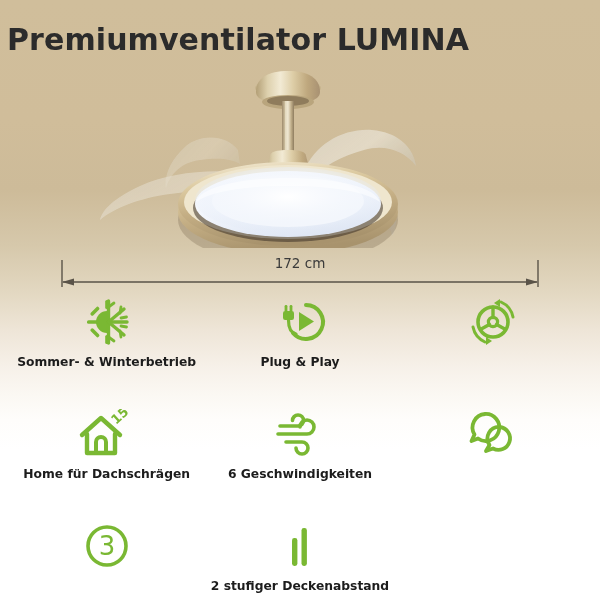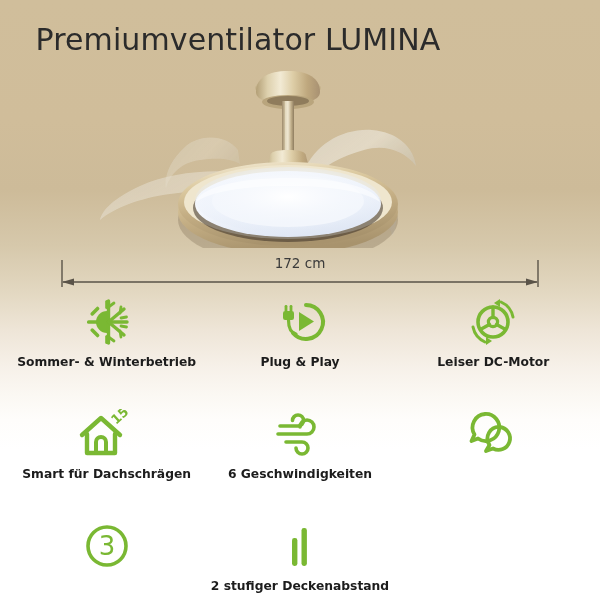--- a/index.html
+++ b/index.html
@@ -34,21 +34,21 @@
   }
 
   
   .title {
     position: absolute;
     top: 22px;
     left: 0;
     width: 476px;
     text-align: center;
     font-size: 30px;
-    font-weight: 400;
+    font-weight: 700;
     letter-spacing: 0.1px;
     color: #2b2b2b;
     font-family: "DejaVu Sans", sans-serif;
     white-space: nowrap;
   }
 
   
   .product-stage {
     position: absolute;
     top: 68px;
@@ -271,36 +271,35 @@
             <line x1="13.8" y1="32.2" x2="22.4" y2="27.4"></line>
             <line x1="38.2" y1="32.2" x2="29.6" y2="27.4"></line>
           </g>
 
           <path d="M 34 5 A 21 21 0 0 1 46 20" stroke="#7ab833" stroke-width="3" fill="none" stroke-linecap="round"></path>
           <path d="M 18 45 A 21 21 0 0 1 6 30" stroke="#7ab833" stroke-width="3" fill="none" stroke-linecap="round"></path>
           <polygon points="33,2 33,10 27,6" fill="#7ab833"></polygon>
           <polygon points="19,48 19,40 25,44" fill="#7ab833"></polygon>
         </svg>
       </div>
-      <div class="feature-label">Leiser DC-Motor</div>
     </div>
 
     <div class="feature">
       <div class="feature-icon">
         <svg width="62" height="50" viewBox="0 0 62 50" xmlns="http://www.w3.org/2000/svg">
 
           <path d="M 6 26 L 25 9 L 44 26" stroke="#7ab833" stroke-width="4.4" fill="none" stroke-linecap="round" stroke-linejoin="round"></path>
           <path d="M 11 25 L 11 44 L 39 44 L 39 25" stroke="#7ab833" stroke-width="4.4" fill="none" stroke-linecap="round" stroke-linejoin="round"></path>
 
           <path d="M 20 44 L 20 33 A 5 5 0 0 1 30 33 L 30 44" stroke="#7ab833" stroke-width="4" fill="none" stroke-linecap="round"></path>
 
           <text x="40" y="16" fill="#7ab833" font-family="DejaVu Sans, sans-serif" font-size="13" font-weight="bold" transform="rotate(-42 40 16)">15°</text>
         </svg>
       </div>
-      <div class="feature-label">Smart für Dachschrägen</div>
+      <div class="feature-label">Home für Dachschrägen</div>
     </div>
 
     <div class="feature">
       <div class="feature-icon">
         <svg width="56" height="44" viewBox="0 0 56 44" xmlns="http://www.w3.org/2000/svg">
           <g stroke="#7ab833" stroke-width="3.6" fill="none" stroke-linecap="round">
             <path d="M 8 14 L 26 14 A 5.5 5.5 0 1 0 20.5 8.5"></path>
             <path d="M 6 22 L 35 22 A 7 7 0 1 0 28 15"></path>
             <path d="M 14 30 L 30 30 A 6 6 0 1 1 24 36"></path>
           </g>

